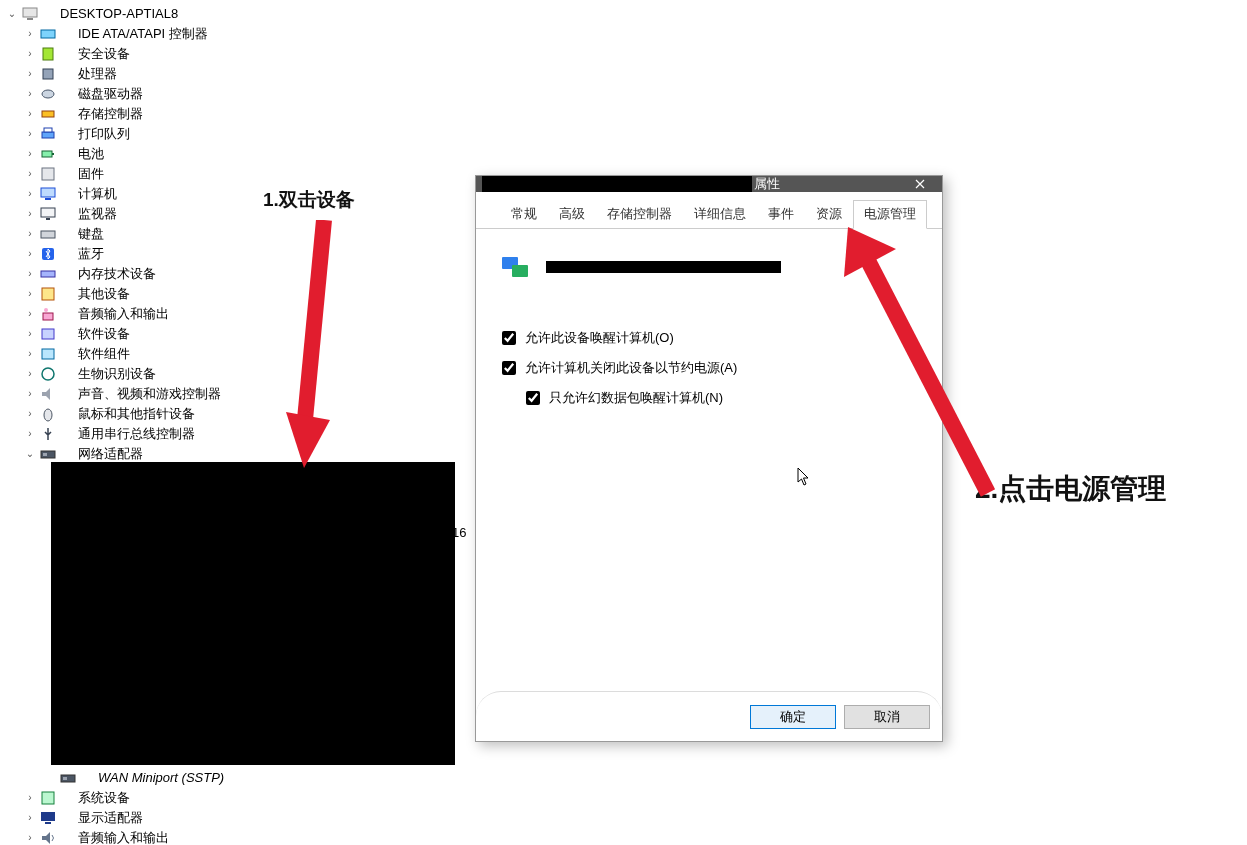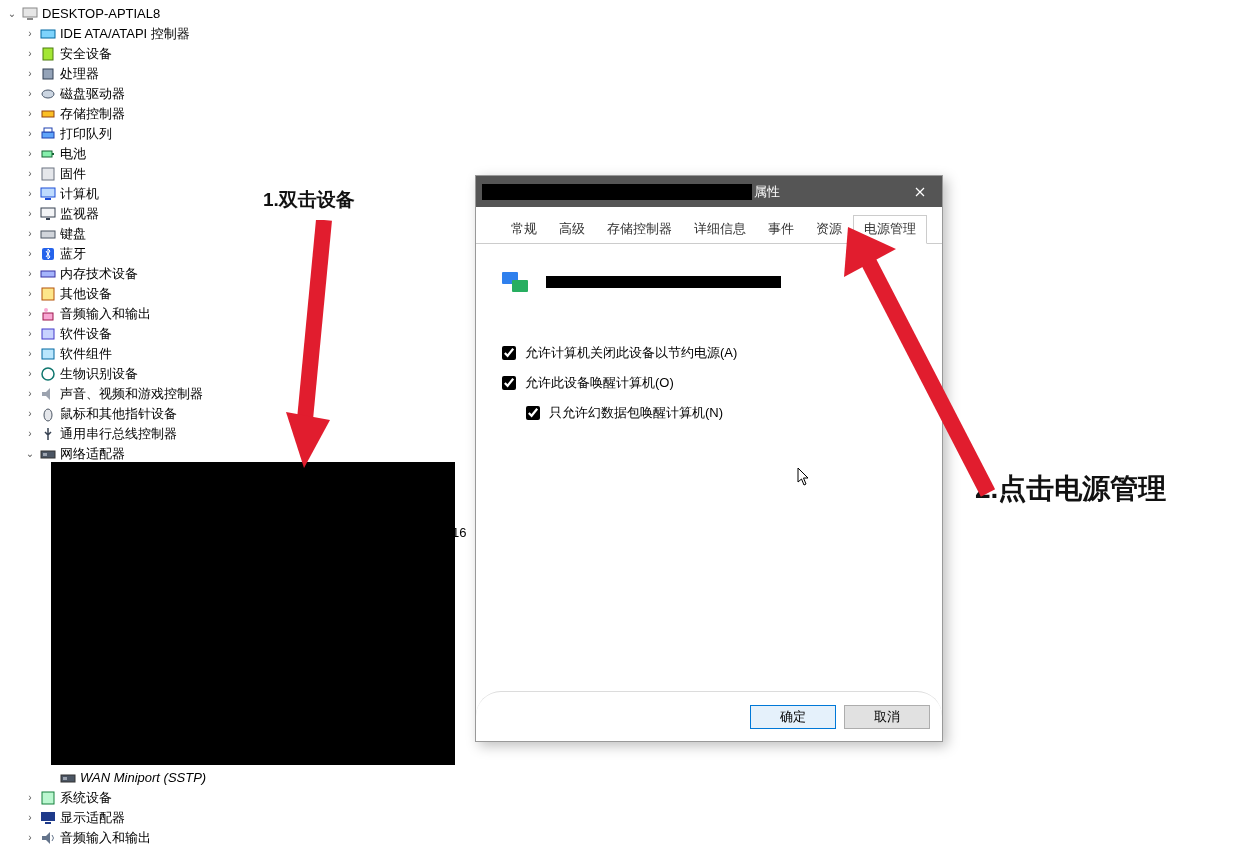--- a/index.html
+++ b/index.html
@@ -13,33 +13,33 @@
     overflow: hidden;
     position: relative;
   }
   
   .tree { padding: 4px 0 0 4px; line-height: 20px; user-select: none; }
   .root-row { display:flex; align-items:center; gap:4px; padding-left:2px; }
   .node-row { display:flex; align-items:center; gap:4px; padding-left:20px; height:20px; }
   .child-row { display:flex; align-items:center; gap:4px; padding-left:56px; height:20px;font-style:italic; }
   .twist { width:12px; text-align:center; font-size:10px; color:#5a5a5a; }
   .ico { width:16px; height:16px; display:inline-block; vertical-align:middle; }
-  .label { white-space:nowrap; }
+  .label { white-space:nowrap;margin-left:18px; }
   .blackbox { position:absolute; left:51px; top:462px; width:404px; height:303px; background:#000; }
   .behind-text { position:absolute; left:444px; top:525px; font-size:13px; color:#000; z-index:1; }
 
   
   .dialog {
     position:absolute; left:475px; top:175px; width:468px; height:567px;
     border:1px solid #999; background:#fff;
     box-shadow:4px 4px 12px rgba(0,0,0,.25);
     z-index:5;
     display:flex; flex-direction:column;
   }
-  .titlebar { height:31px; background:#555; color:#fff; display:flex; align-items:center; }
+  .titlebar { height:16px; background:#555; color:#fff; display:flex; align-items:center; }
   .titlebar-obscure { width:270px; height:16px; background:#000; margin-left:6px; flex:0 0 auto; }
   .titlebar-text { margin-left:2px; font-size:13px; }
   .titlebar-spacer { flex:1; }
   .titlebar-close { width:44px; height:30px; display:flex; align-items:center; justify-content:center; color:#fff; cursor:pointer; }
   .titlebar-close svg { width:10px; height:10px; }
 
   .tabstrip { display:flex; padding-top:8px; padding-left:24px; border-bottom:1px solid #ccc; background:#fff; }
   .tab {
     padding:4px 10px 5px; font-size:13px; color:#333;
     border:1px solid transparent; border-bottom:none;
@@ -323,25 +323,25 @@
         <svg viewBox="0 0 32 28">
           <rect x="2" y="4" width="16" height="12" rx="1" fill="#2f80ed"></rect>
           <rect x="12" y="12" width="16" height="12" rx="1" fill="#27ae60"></rect>
         </svg>
       </span>
       <div class="device-redact"></div>
     </div>
 
     <label class="optrow">
       <input type="checkbox" class="chk" checked="" style="">
-      <span class="opt-label">允许计算机关闭此设备以节约电源(A)</span>
+      <span class="opt-label">允许此设备唤醒计算机(O)</span>
     </label>
     <label class="optrow">
       <input type="checkbox" class="chk" checked="" style="">
-      <span class="opt-label">允许此设备唤醒计算机(O)</span>
+      <span class="opt-label">允许计算机关闭此设备以节约电源(A)</span>
     </label>
     <label class="optrow indent">
       <input type="checkbox" class="chk" checked="" style="">
       <span class="opt-label">只允许幻数据包唤醒计算机(N)</span>
     </label>
   </div>
 
   <div class="btnbar">
     <button class="winbtn primary">确定</button>
     <button class="winbtn">取消</button>

